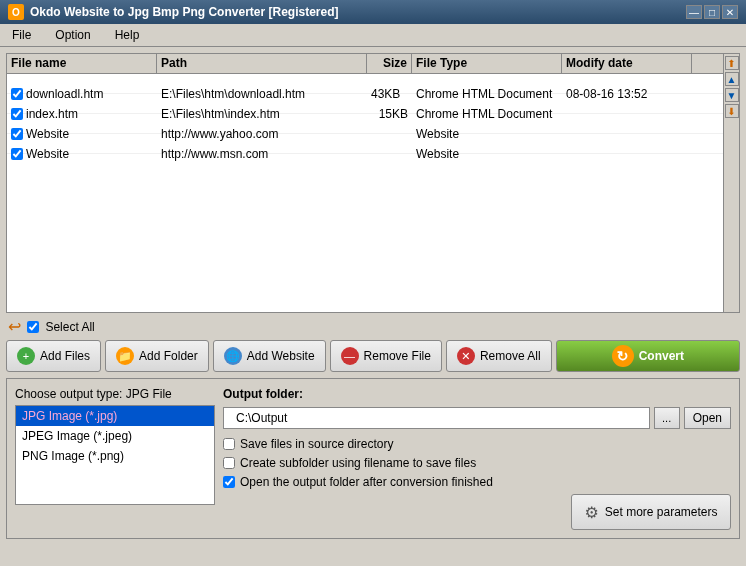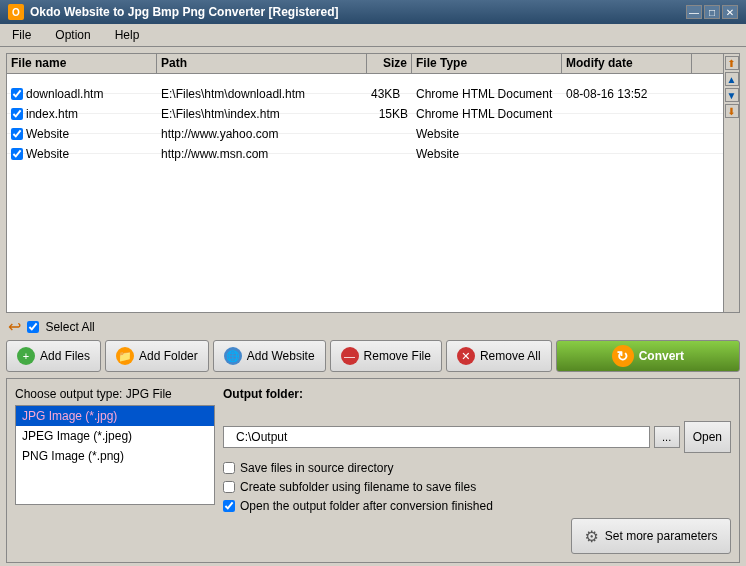--- a/index.html
+++ b/index.html
@@ -149,33 +149,33 @@
       height: 100px;
       overflow: hidden;
     }
     .output-item {
       padding: 3px 6px;
       cursor: pointer;
     }
     .output-item.selected { background: #0055cc; color: #f9a8d4; }
 
     .output-folder-panel { flex: 1; }
-    .output-folder-label { margin-bottom: 20px; font-weight: bold; }
+    .output-folder-label { margin-bottom: 6px; font-weight: bold; }
     .folder-row { display: flex; gap: 4px; margin-bottom: 8px; align-items: center; }
     .folder-input {
       flex: 1; height: 22px; border: 1px solid #888; padding: 2px 12px;
       background: white;
     }
     .folder-browse-btn {
       height: 22px; width: 26px; border: 1px solid #888;
       background: linear-gradient(to bottom, #f0f0f0, #d8d8d8);
       cursor: pointer; display: flex; align-items: center; justify-content: center; font-size: 11px;
     }
     .folder-open-btn {
-      height: 32px; padding: 0 8px; border: 1px solid #888;
+      height: 22px; padding: 0 8px; border: 1px solid #888;
       background: linear-gradient(to bottom, #f0f0f0, #d8d8d8);
       cursor: pointer;
     }
     .checkbox-row { display: flex; align-items: center; gap: 5px; margin-bottom: 5px; }
     .option-checkbox { width: 12px; height: 12px; cursor: pointer; }
 
     .set-params-btn {
       margin-top: 4px;
       height: 36px;
       width: 160px;

